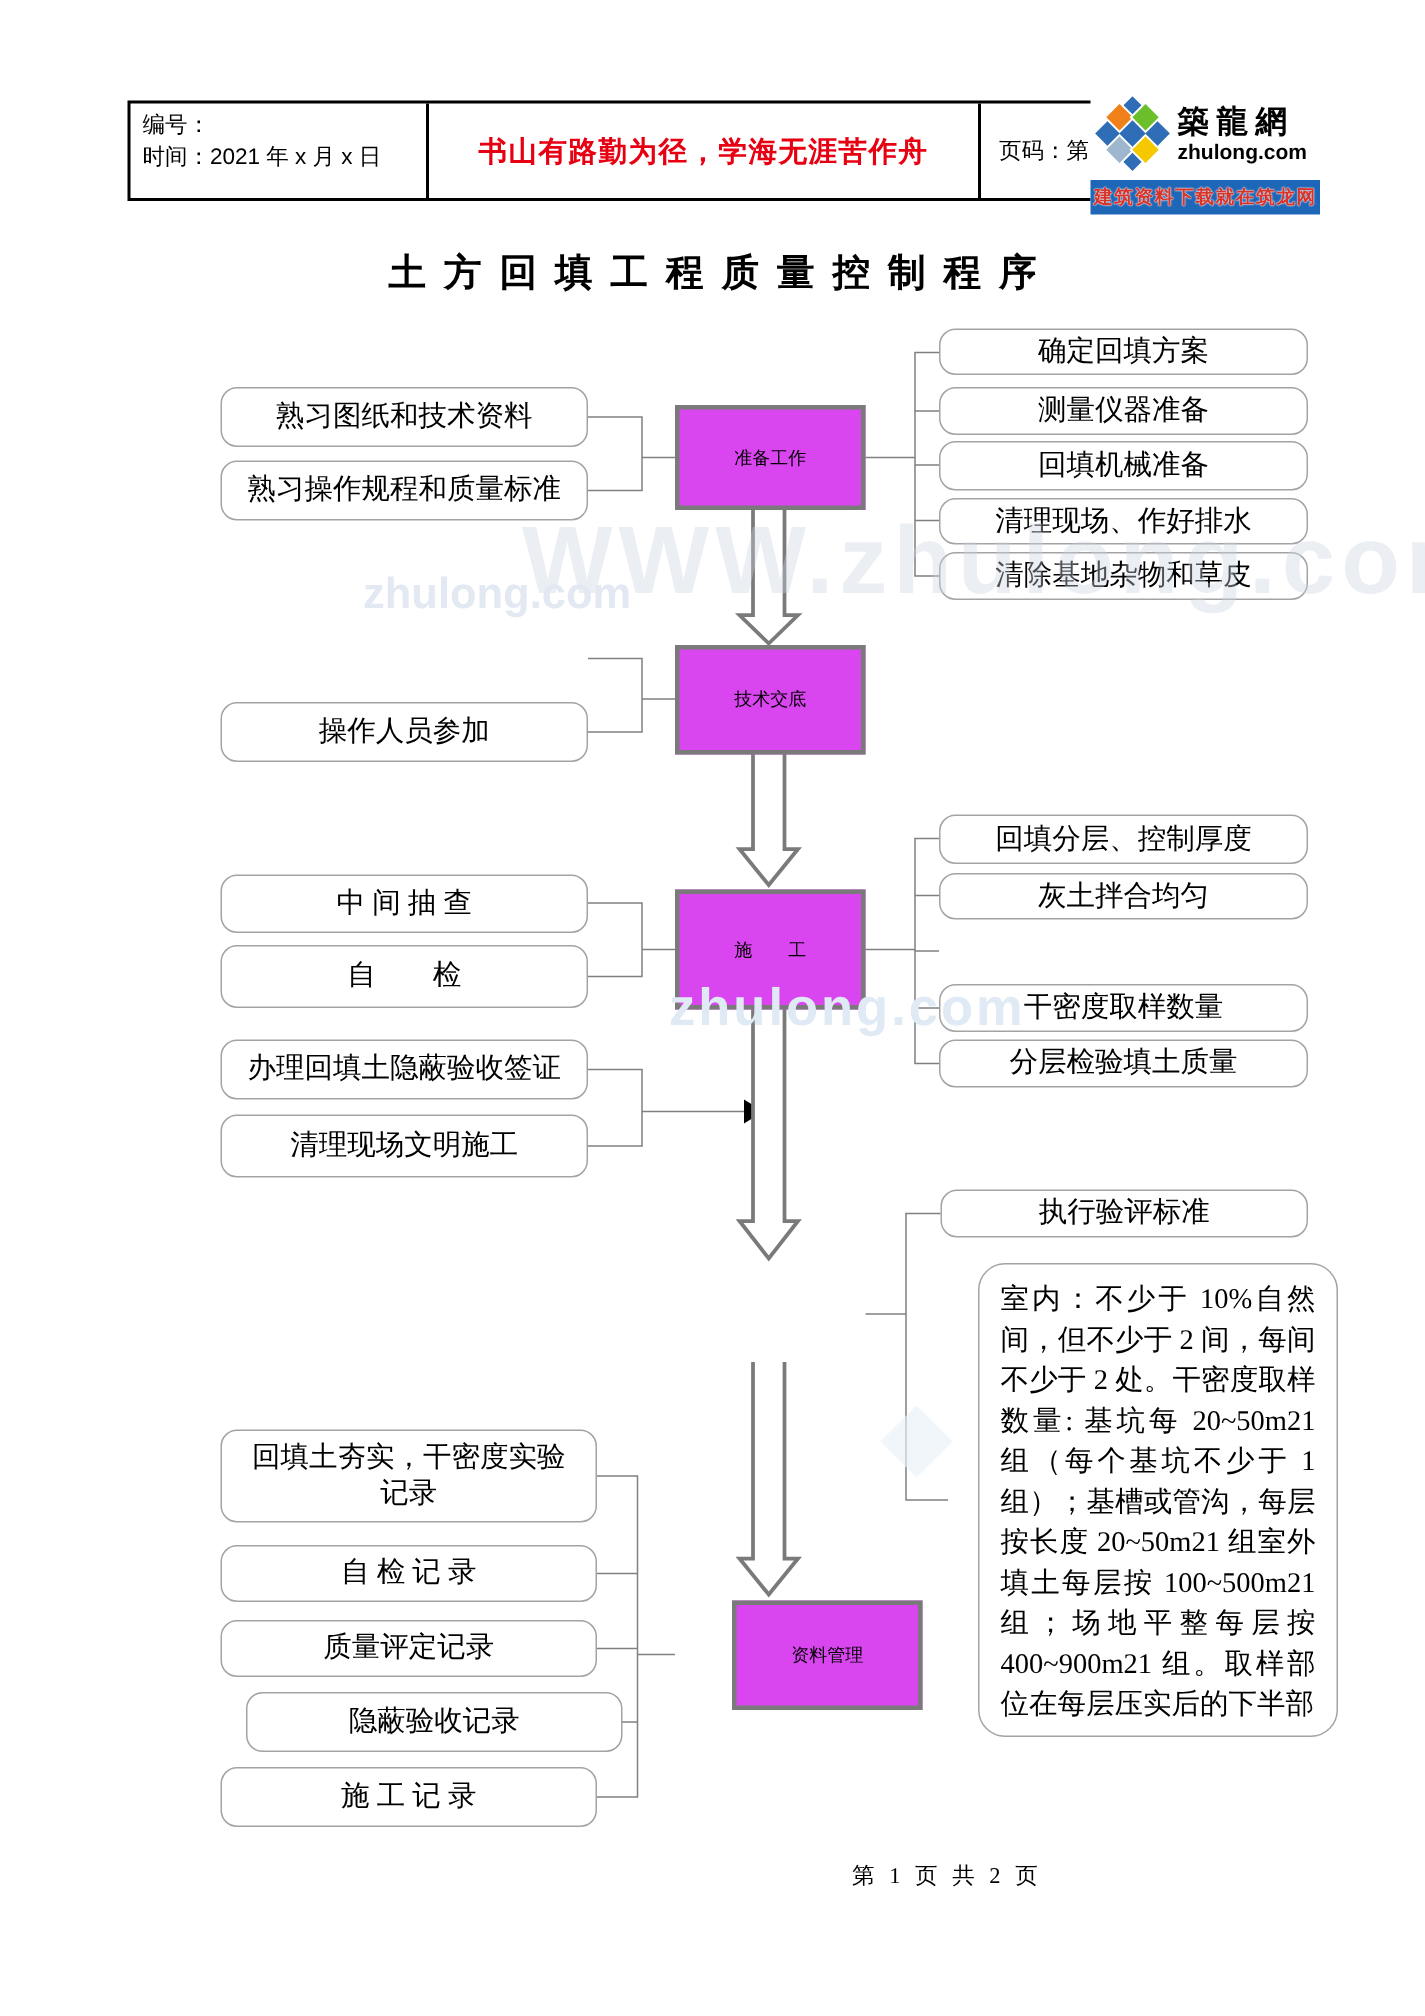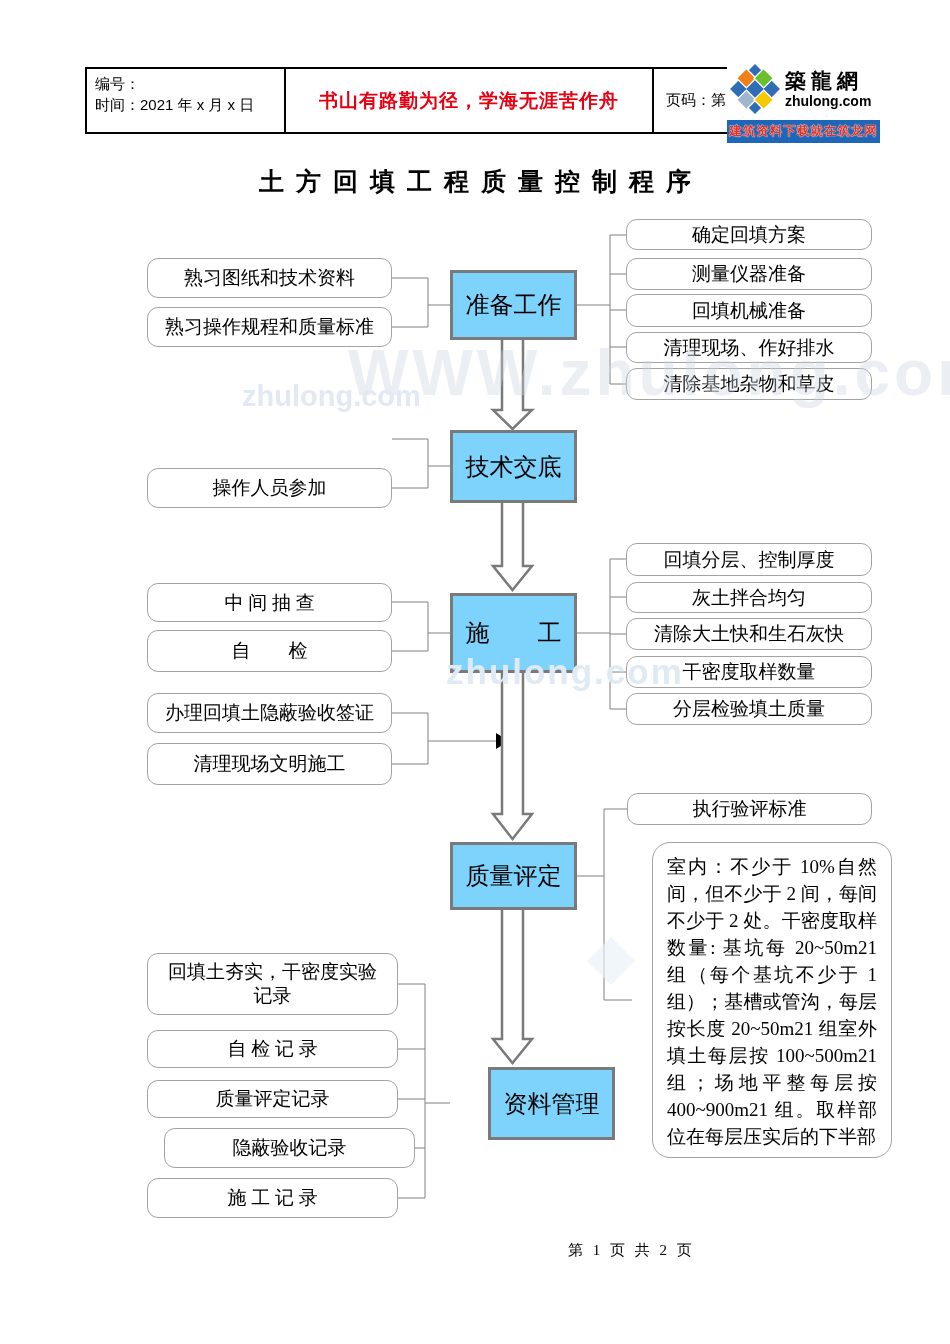--- a/index.html
+++ b/index.html
@@ -29,22 +29,22 @@
   .title{position:absolute;left:0;top:165px;width:100%;margin:0;text-align:center;
          font-size:25px;font-weight:bold;letter-spacing:12px;text-indent:12px;}
 
   
   .flowsvg{position:absolute;left:0;top:0;z-index:1;}
 
   
   .rbox{position:absolute;z-index:2;border:1px solid #a3a3a3;border-radius:11px;background:#fff;
         display:flex;align-items:center;justify-content:center;text-align:center;
         font-size:19px;line-height:1.25;white-space:pre-line;box-sizing:border-box;}
-  .cbox{position:absolute;z-index:2;border:3px solid #7a7a7a;background:#7dd3fc;
-        display:flex;align-items:center;justify-content:center;font-size:24px;box-sizing:border-box;}
+  .cbox{position:absolute;z-index:2;border:3px solid #7a7a7a;background:#d946ef;
+        display:flex;align-items:center;justify-content:center;font-size:12px;box-sizing:border-box;}
   .note{position:absolute;left:652px;top:842px;width:240px;height:316px;z-index:2;
         border:1px solid #a3a3a3;border-radius:18px;background:#fff;box-sizing:border-box;
         font-size:19px;line-height:27px;padding:10px 14px;text-align:justify;}
 
   
   .wm{position:absolute;z-index:4;pointer-events:none;font-weight:bold;white-space:nowrap;
       font-family:"Liberation Sans",sans-serif;}
   .wm-large{left:348px;top:336px;font-size:64px;color:rgba(203,211,224,0.38);letter-spacing:4px;}
   .wm-s1{left:242px;top:380px;font-size:29px;color:#e3e9f2;}
   .wm-s2{left:446px;top:652px;font-size:35px;color:#dfeaf4;letter-spacing:2px;}
@@ -114,21 +114,20 @@
       <path d="M502 338 V410 H493 L512.5 429 L532 410 H523 V338"></path>
       <path d="M502 501 V566 H493 L512.5 590 L532 566 H523 V501"></path>
       <path d="M502 671 V814 H493 L512.5 839 L532 814 H523 V671"></path>
       <path d="M502 908 V1039 H493 L512.5 1063 L532 1039 H523 V908"></path>
     </g>
   </svg>
 
   <div class="cbox" style="left:450px;top:270px;width:127px;height:70px;">准备工作</div>
   <div class="cbox" style="left:450px;top:430px;width:127px;height:73px;">技术交底</div>
   <div class="cbox" style="left:450px;top:593px;width:127px;height:80px;">施　　工</div>
-  <div class="cbox" style="left:450px;top:842px;width:127px;height:68px;">质量评定</div>
   <div class="cbox" style="left:450px;top:1067px;width:127px;height:73px;margin-left:38px;">资料管理</div>
 
   <div class="rbox" style="left:147px;top:258px;width:245px;height:40px;">熟习图纸和技术资料</div>
   <div class="rbox" style="left:147px;top:307px;width:245px;height:40px;">熟习操作规程和质量标准</div>
   <div class="rbox" style="left:147px;top:468px;width:245px;height:40px;">操作人员参加</div>
   <div class="rbox" style="left:147px;top:583px;width:245px;height:39px;">中 间 抽 查</div>
   <div class="rbox" style="left:147px;top:630px;width:245px;height:42px;">自　　检</div>
   <div class="rbox" style="left:147px;top:693px;width:245px;height:40px;">办理回填土隐蔽验收签证</div>
   <div class="rbox" style="left:147px;top:743px;width:245px;height:42px;">清理现场文明施工</div>
   <div class="rbox" style="left:147px;top:953px;width:251px;height:62px;">回填土夯实，干密度实验
@@ -138,21 +137,20 @@
   <div class="rbox" style="left:164px;top:1128px;width:251px;height:40px;">隐蔽验收记录</div>
   <div class="rbox" style="left:147px;top:1178px;width:251px;height:40px;">施 工 记 录</div>
 
   <div class="rbox" style="left:626px;top:219px;width:246px;height:31px;">确定回填方案</div>
   <div class="rbox" style="left:626px;top:258px;width:246px;height:32px;">测量仪器准备</div>
   <div class="rbox" style="left:626px;top:294px;width:246px;height:33px;">回填机械准备</div>
   <div class="rbox" style="left:626px;top:332px;width:246px;height:31px;">清理现场、作好排水</div>
   <div class="rbox" style="left:626px;top:368px;width:246px;height:32px;">清除基地杂物和草皮</div>
   <div class="rbox" style="left:626px;top:543px;width:246px;height:33px;">回填分层、控制厚度</div>
   <div class="rbox" style="left:626px;top:582px;width:246px;height:31px;">灰土拌合均匀</div>
-  <div class="rbox" style="left:626px;top:618px;width:246px;height:32px;">清除大土快和生石灰快</div>
   <div class="rbox" style="left:626px;top:656px;width:246px;height:32px;">干密度取样数量</div>
   <div class="rbox" style="left:626px;top:693px;width:246px;height:32px;">分层检验填土质量</div>
   <div class="rbox" style="left:627px;top:793px;width:245px;height:32px;">执行验评标准</div>
 
   <div class="note">室内：不少于 10%自然间，但不少于 2 间，每间不少于 2 处。干密度取样数量: 基坑每 20~50m21 组（每个基坑不少于 1 组）；基槽或管沟，每层按长度 20~50m21 组室外填土每层按 100~500m21 组；场地平整每层按 400~900m21 组。取样部位在每层压实后的下半部</div>
 
   <div class="wm wm-large">WWW.zhulong.com</div>
   <div class="wm wm-s1">zhulong.com</div>
   <div class="wm wm-s2">zhulong.com</div>
   <div class="wm wm-diamond"></div>

